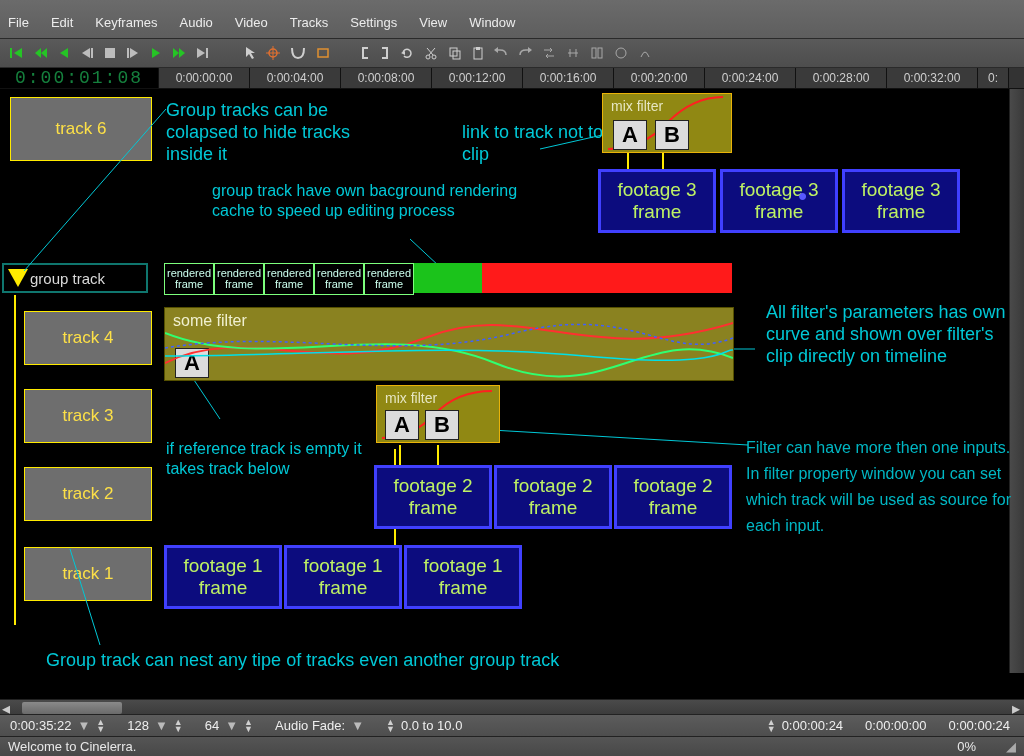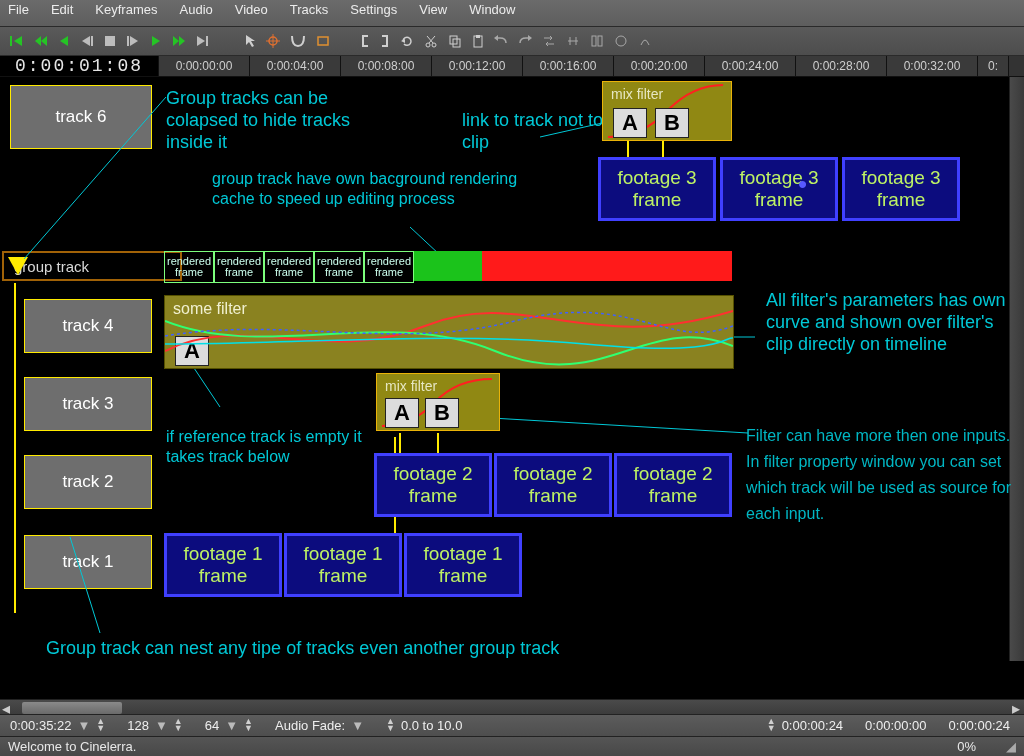--- a/index.html
+++ b/index.html
@@ -1,45 +1,45 @@
 <!DOCTYPE html>
 <html><head>
 <meta charset="utf-8">
 <style>
   html,body{margin:0;padding:0;width:1024px;height:756px;background:#222;font-family:Arial,Helvetica,sans-serif;overflow:hidden}
   body{background:#5a5a5a}
-  .menubar{height:22px;background:linear-gradient(#6b6b6b,#5e5e5e);display:flex;align-items:flex-start;padding:2px 8px;border-bottom:1px solid #2a2a2a}
+  .menubar{height:22px;background:linear-gradient(#6b6b6b,#5e5e5e);display:flex;align-items:flex-end;padding:8px 8px;border-bottom:1px solid #2a2a2a}
   .menubar .mi{color:#ececec;font-size:13px;margin-right:22px;cursor:pointer}
   .toolbar{height:24px;background:linear-gradient(#5a5a5a,#4d4d4d);display:flex;align-items:center;padding:2px 10px;border-bottom:1px solid #2a2a2a;gap:10px}
   .toolbar svg{display:block}
   .tstrip{height:20px;background:#333;display:flex;align-items:stretch;border-bottom:1px solid #111}
-  .timecode{width:158px;background:#000;color:#e5e5e5;font-family:"Courier New",monospace;font-size:18px;letter-spacing:2px;display:flex;align-items:center;justify-content:center;border-right:1px solid #111}
+  .timecode{width:158px;background:#000;color:#15803d;font-family:"Courier New",monospace;font-size:18px;letter-spacing:2px;display:flex;align-items:center;justify-content:center;border-right:1px solid #111}
   .tlabel{width:90px;color:#cfcfcf;font-size:12px;display:flex;align-items:center;justify-content:center;border-right:1px solid #111;background:#3a3a3a}
   .stage{position:relative;width:1024px;height:640px;background:#000}
   .trackpane{position:absolute;left:0;top:0;width:158px;height:100%}
-  .thdr{position:absolute;left:10px;width:140px;height:62px;background:#6e6e6e;border:1px solid #ffeb00;display:flex;align-items:center;justify-content:center;color:#ffffff;font-size:17px}
+  .thdr{position:absolute;left:10px;width:140px;height:62px;background:#6e6e6e;border:1px solid #ffeb00;display:flex;align-items:center;justify-content:center;color:#fde047;font-size:17px}
   .thdr.sm{height:52px}
-  .gthdr{position:absolute;left:2px;width:180px;height:30px;border:2px solid #a16207;display:flex;align-items:center;color:#d9d9d9;font-size:15px;padding-left:10px;box-sizing:border-box}
+  .gthdr{position:absolute;left:2px;width:146px;height:30px;border:2px solid #0f766e;display:flex;align-items:center;color:#d9d9d9;font-size:15px;padding-left:26px;box-sizing:border-box}
   .tri{position:absolute;left:4px;top:4px;width:0;height:0;border-left:10px solid transparent;border-right:10px solid transparent;border-top:18px solid #ffeb00}
   .lbar{position:absolute;left:14px;width:4px;background:transparent;border-left:2px solid #ffeb00}
   .note{position:absolute;color:#00c8d6;font-size:18px;line-height:22px}
   .note.big{color:#00b7c4;font-size:16px;line-height:26px}
   .note.sm{font-size:16px;line-height:20px}
   .mix{position:absolute;background:#908813;border:1px solid #eab308}
   .mix .lbl{position:absolute;left:8px;top:4px;color:#e6e6c2;font-size:14px}
   .ab{position:absolute;width:32px;height:28px;background:#dcdcdc;border:1px solid #222;display:flex;align-items:center;justify-content:center;font-size:22px;font-weight:bold;color:#000}
   .ffclip{position:absolute;background:#0c0c7e;border:3px solid #4040ff;display:flex;align-items:center;justify-content:center;text-align:center;color:#bef264;font-size:19px;line-height:22px}
   .rf{position:absolute;width:48px;height:30px;border:1px solid #7dff7d;color:#cfe;font-size:11px;text-align:center;display:flex;flex-direction:column;align-items:center;justify-content:center;line-height:11px}
   .bar{position:absolute;height:30px}
   .sf{position:absolute;background:#8a8220;border:1px solid #555000}
   .sf .lbl{position:absolute;left:8px;top:4px;color:#f0f0d0;font-size:16px}
   .hsbar{position:absolute;left:0;bottom:40px;width:1024px;height:16px;background:linear-gradient(#4a4a4a,#3a3a3a);border-top:1px solid #222;display:flex;align-items:center}
   .scrthumb{height:12px;width:100px;background:linear-gradient(#8a8a8a,#6a6a6a);border-radius:2px;margin-left:12px}
   .statbar{position:absolute;left:0;bottom:20px;width:1024px;height:22px;background:linear-gradient(#5c5c5c,#4e4e4e);display:flex;align-items:center;color:#eee;font-size:13px;padding:0 10px;box-sizing:border-box;border-top:1px solid #222}
-  .statbar .cell{display:flex;align-items:flex-start;gap:6px;margin-right:22px;white-space:nowrap}
+  .statbar .cell{display:flex;align-items:flex-end;gap:6px;margin-right:22px;white-space:nowrap}
   .statbar .sep{color:#bbb}
   .udarr{display:inline-flex;flex-direction:column;line-height:7px;font-size:9px;color:#d0d0d0}
   .msgbar{position:absolute;left:0;bottom:0;width:1024px;height:20px;background:linear-gradient(#555,#484848);color:#e8e8e8;font-size:13px;display:flex;align-items:center;padding:0 8px;box-sizing:border-box;border-top:1px solid #222}
   .msgbar .pct{margin-left:auto;margin-right:30px}
   .vsbar{position:absolute;right:0;top:0;bottom:56px;width:14px;background:linear-gradient(90deg,#4a4a4a,#3a3a3a);border-left:1px solid #222}
 </style>
 </head>
 <body>
 
 <div class="menubar">

